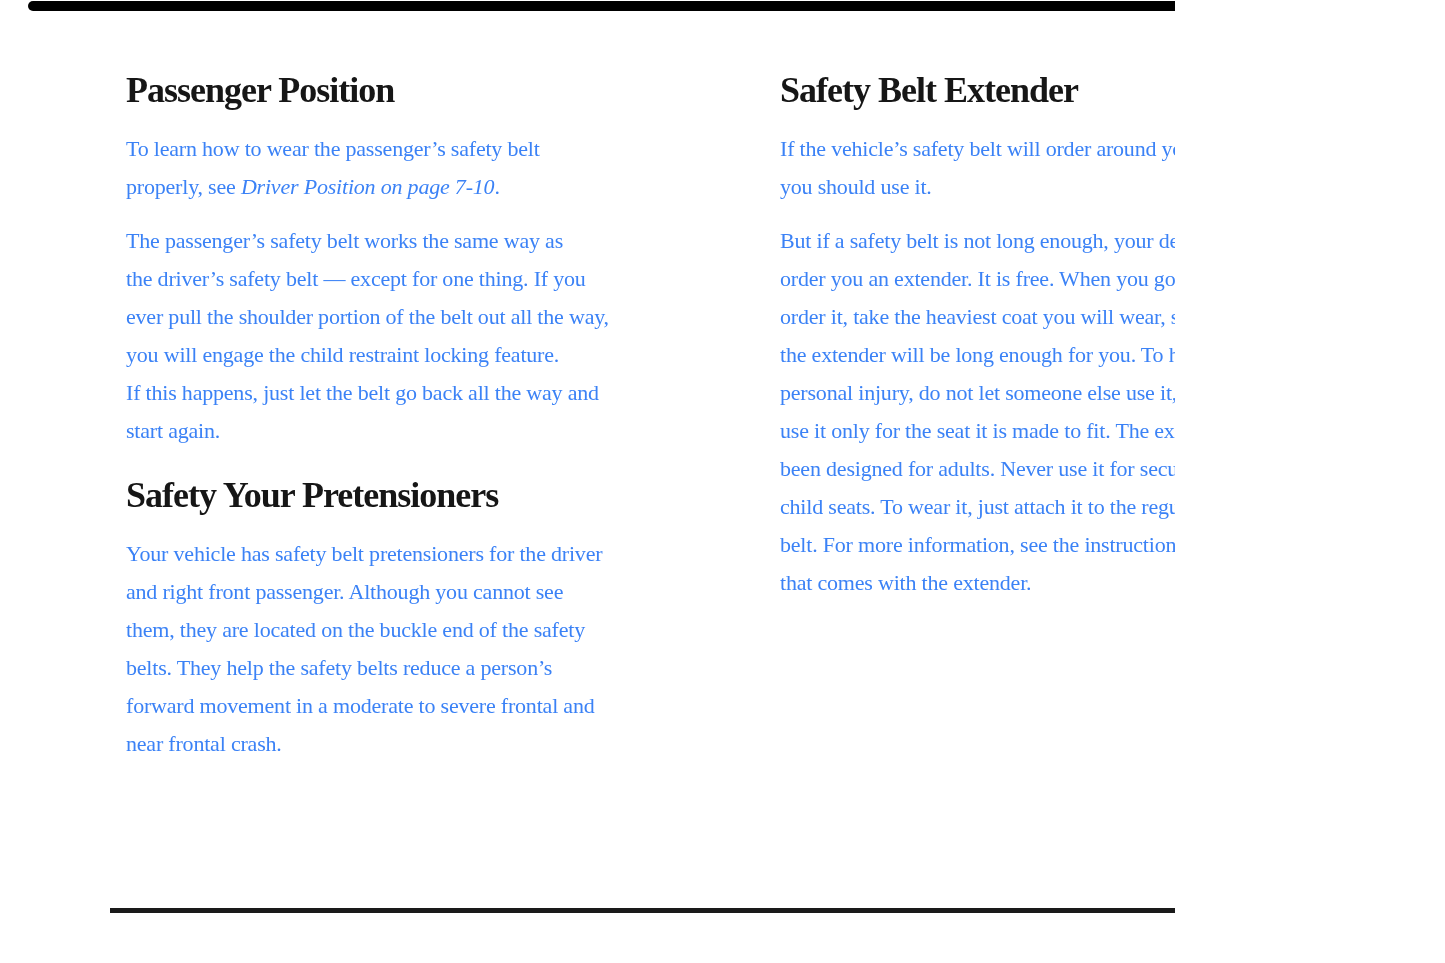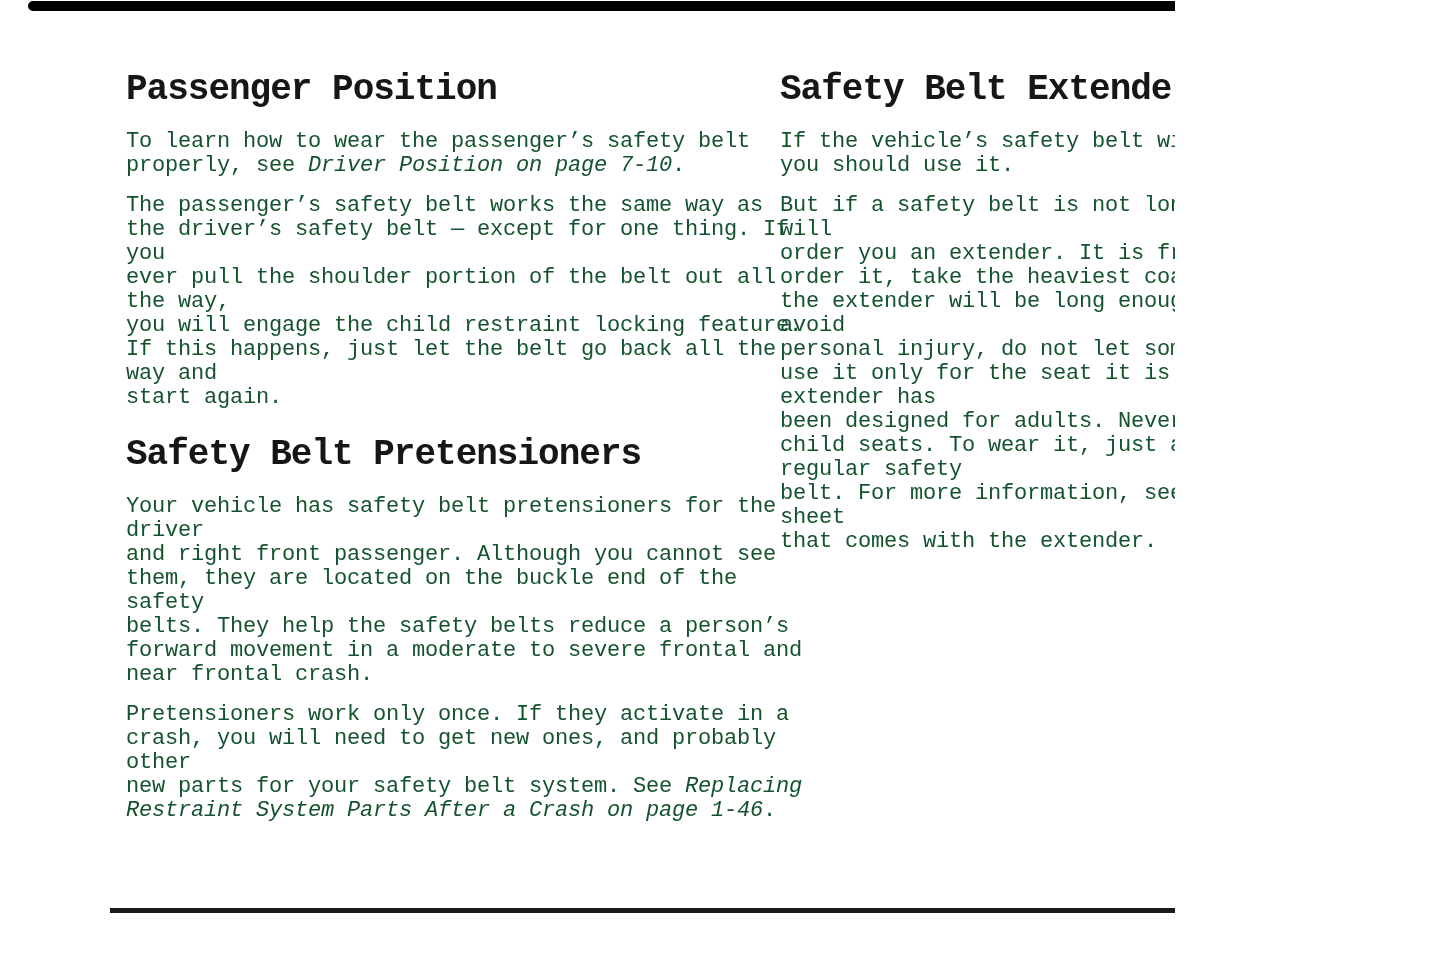--- a/index.html
+++ b/index.html
@@ -6,21 +6,21 @@
     margin: 0;
     padding: 0;
     background: #ffffff;
   }
   .page {
     position: relative;
     width: 1175px;
     height: 963px;
     background: #ffffff;
     overflow: hidden;
-    font-family: Liberation Mono, monospace;
+    font-family: Liberation Serif, serif;
     color: #1a1a1a;
   }
   .top-bar {
     position: absolute;
     left: 28px;
     top: 1px;
     width: 1392px;
     height: 10px;
     background: #000000;
     border-radius: 5px;
@@ -38,25 +38,25 @@
     letter-spacing: -1px;
     margin: 0 0 20px 0;
     color: #161616;
     white-space: pre-line;
   }
   .section + .section .section-heading {
     margin-top: 25px;
   }
   .para {
     font-size: 22px;
-    line-height: 24px;
+    line-height: 38px;
     letter-spacing: -0.2px;
     margin: 0 0 16px 0;
     white-space: pre-line;
-    color: #14532d;
+    color: #3b82f6;
   }
   .it { font-style: italic; }
   .footer-rule {
     position: absolute;
     left: 110px;
     top: 908px;
     width: 1176px;
     height: 5px;
     background: #1a1a1a;
   }
@@ -84,31 +84,27 @@
       <p class="para"><span>To learn how to wear the passenger’s safety belt
 properly, see </span><span class="it">Driver Position on page 7-10</span><span>.</span></p>
       <p class="para"><span>The passenger’s safety belt works the same way as
 the driver’s safety belt — except for one thing. If you
 ever pull the shoulder portion of the belt out all the way,
 you will engage the child restraint locking feature.
 If this happens, just let the belt go back all the way and
 start again.</span></p>
     </div>
     <div class="section">
-      <h1 class="section-heading">Safety Belt Pretensioners</h1>
+      <h1 class="section-heading">Safety Your Pretensioners</h1>
       <p class="para"><span>Your vehicle has safety belt pretensioners for the driver
 and right front passenger. Although you cannot see
 them, they are located on the buckle end of the safety
 belts. They help the safety belts reduce a person’s
 forward movement in a moderate to severe frontal and
 near frontal crash.</span></p>
-      <p class="para"><span>Pretensioners work only once. If they activate in a
-crash, you will need to get new ones, and probably other
-new parts for your safety belt system. See </span><span class="it">Replacing
-Restraint System Parts After a Crash on page 1-46</span><span>.</span></p>
     </div>
   </div>
 
   <div class="col col-right">
     <div class="section">
       <h1 class="section-heading">Safety Belt Extender</h1>
       <p class="para"><span>If the vehicle’s safety belt will order around you,
 you should use it.</span></p>
       <p class="para"><span>But if a safety belt is not long enough, your dealer will
 order you an extender. It is free. When you go in to

